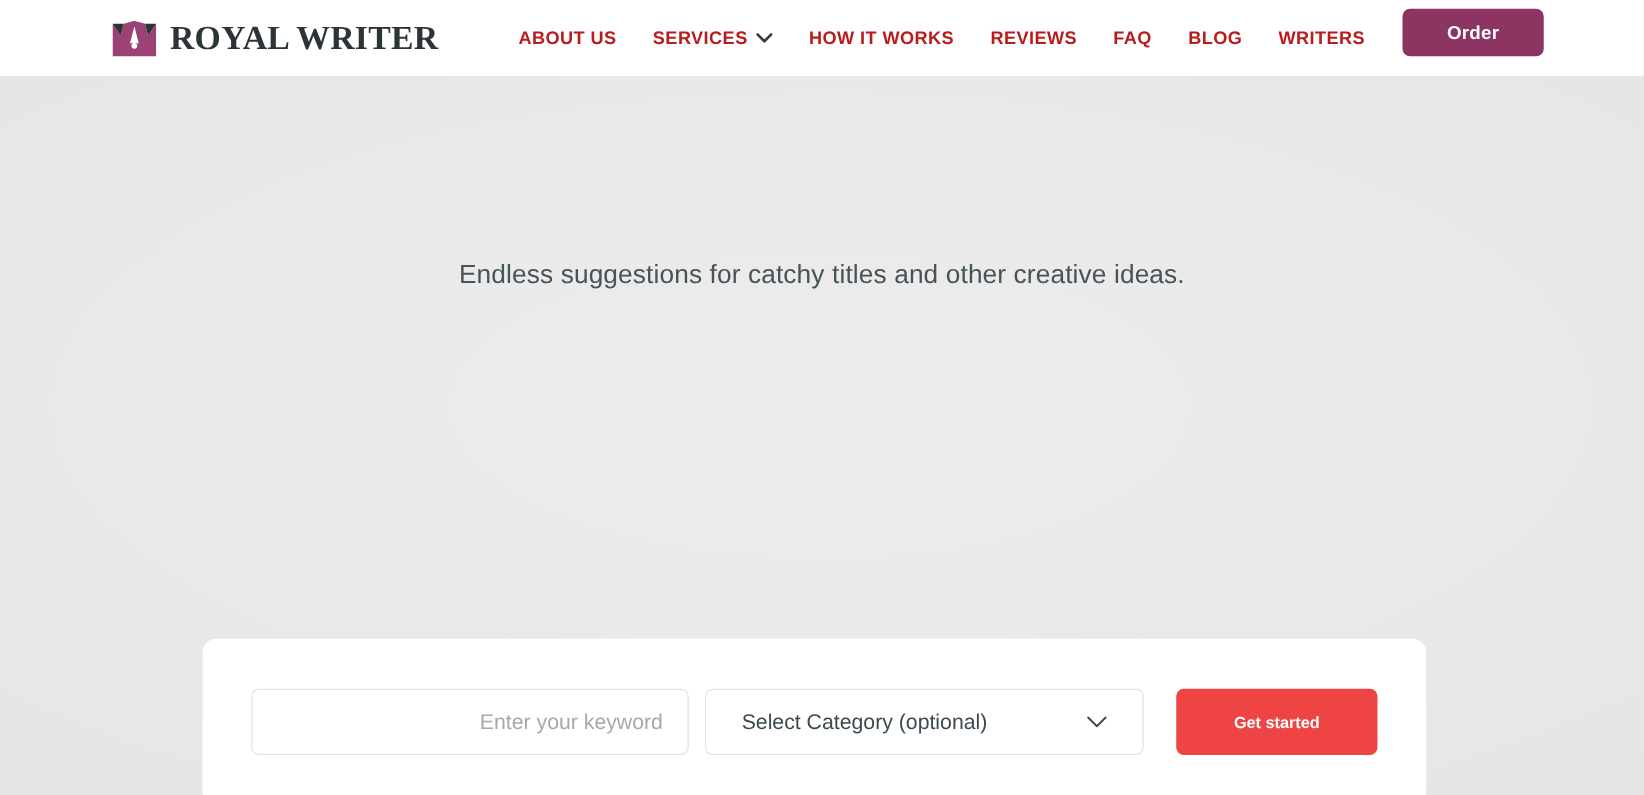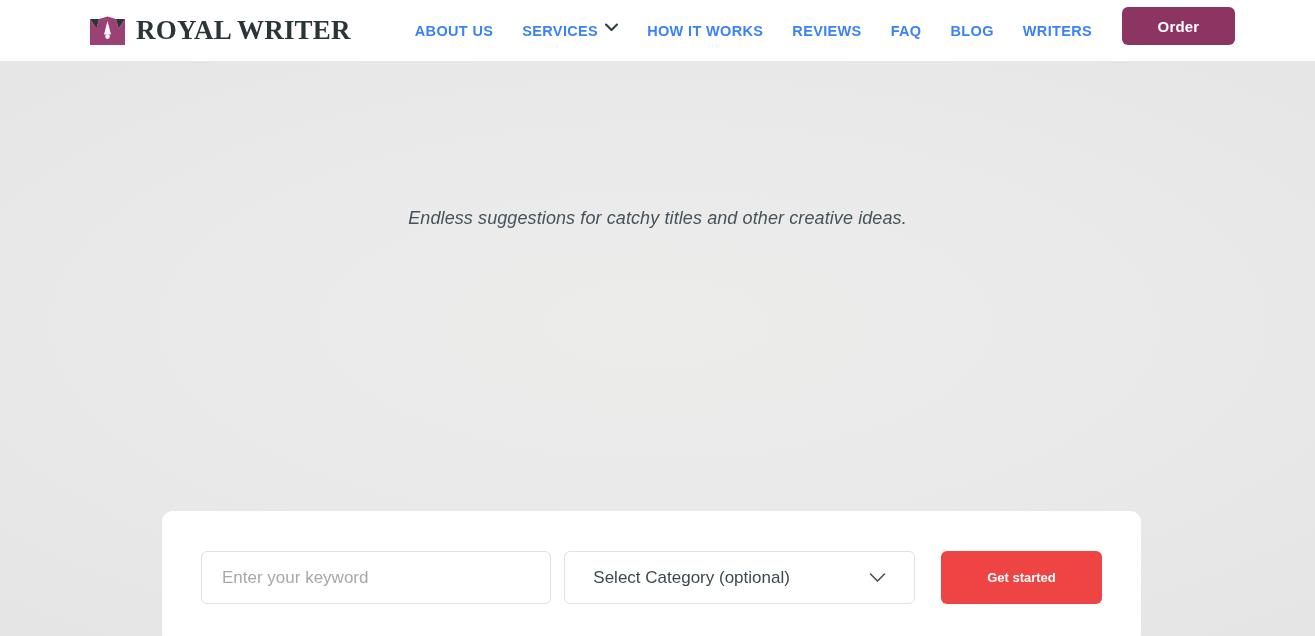--- a/index.html
+++ b/index.html
@@ -54,24 +54,25 @@
     display: flex;
     align-items: center;
     gap: 29px;
     margin-left: 64px;
   }
 
   .nav-link {
     font-size: 14.5px;
     font-weight: bold;
     letter-spacing: 0.35px;
-    color: #3b82f6;
+    color: #b91c1c;
     text-decoration: none;
     text-transform: uppercase;
     display: flex;
+    align-items: center;
     gap: 7px;
     white-space: nowrap;
     cursor: pointer;
   }
 
   .chev-nav {
     width: 13px;
     height: 9px;
     display: block;
   }
@@ -109,24 +110,23 @@
     font-size: 68px;
     line-height: 1.14;
     color: #2f3c40;
     letter-spacing: -0.3px;
     max-width: 1060px;
     margin: 0 auto;
   }
 
   .hero-subtitle {
     margin-top: 51px;
-    font-size: 18px;
+    font-size: 21px;
     color: #46535a;
     letter-spacing: 0.1px;
-    font-style: italic;
   }
 
   
   .form-card {
     position: absolute;
     left: 162px;
     top: 450px;
     width: 979px;
     height: 133px;
     background: #ffffff;
@@ -141,20 +141,21 @@
     width: 356px;
     height: 53px;
     border: 1px solid #e2e2e4;
     border-radius: 6px;
     padding: 0 20px;
     font-family: "Liberation Sans", sans-serif;
     font-size: 17px;
     color: #3c4a50;
     background: #fff;
     outline: none;
+    text-align: right;
   }
 
   .keyword-input::placeholder {
     color: #a6a8ad;
   }
 
   .category-select {
     width: 356px;
     height: 53px;
     border: 1px solid #e2e2e4;

